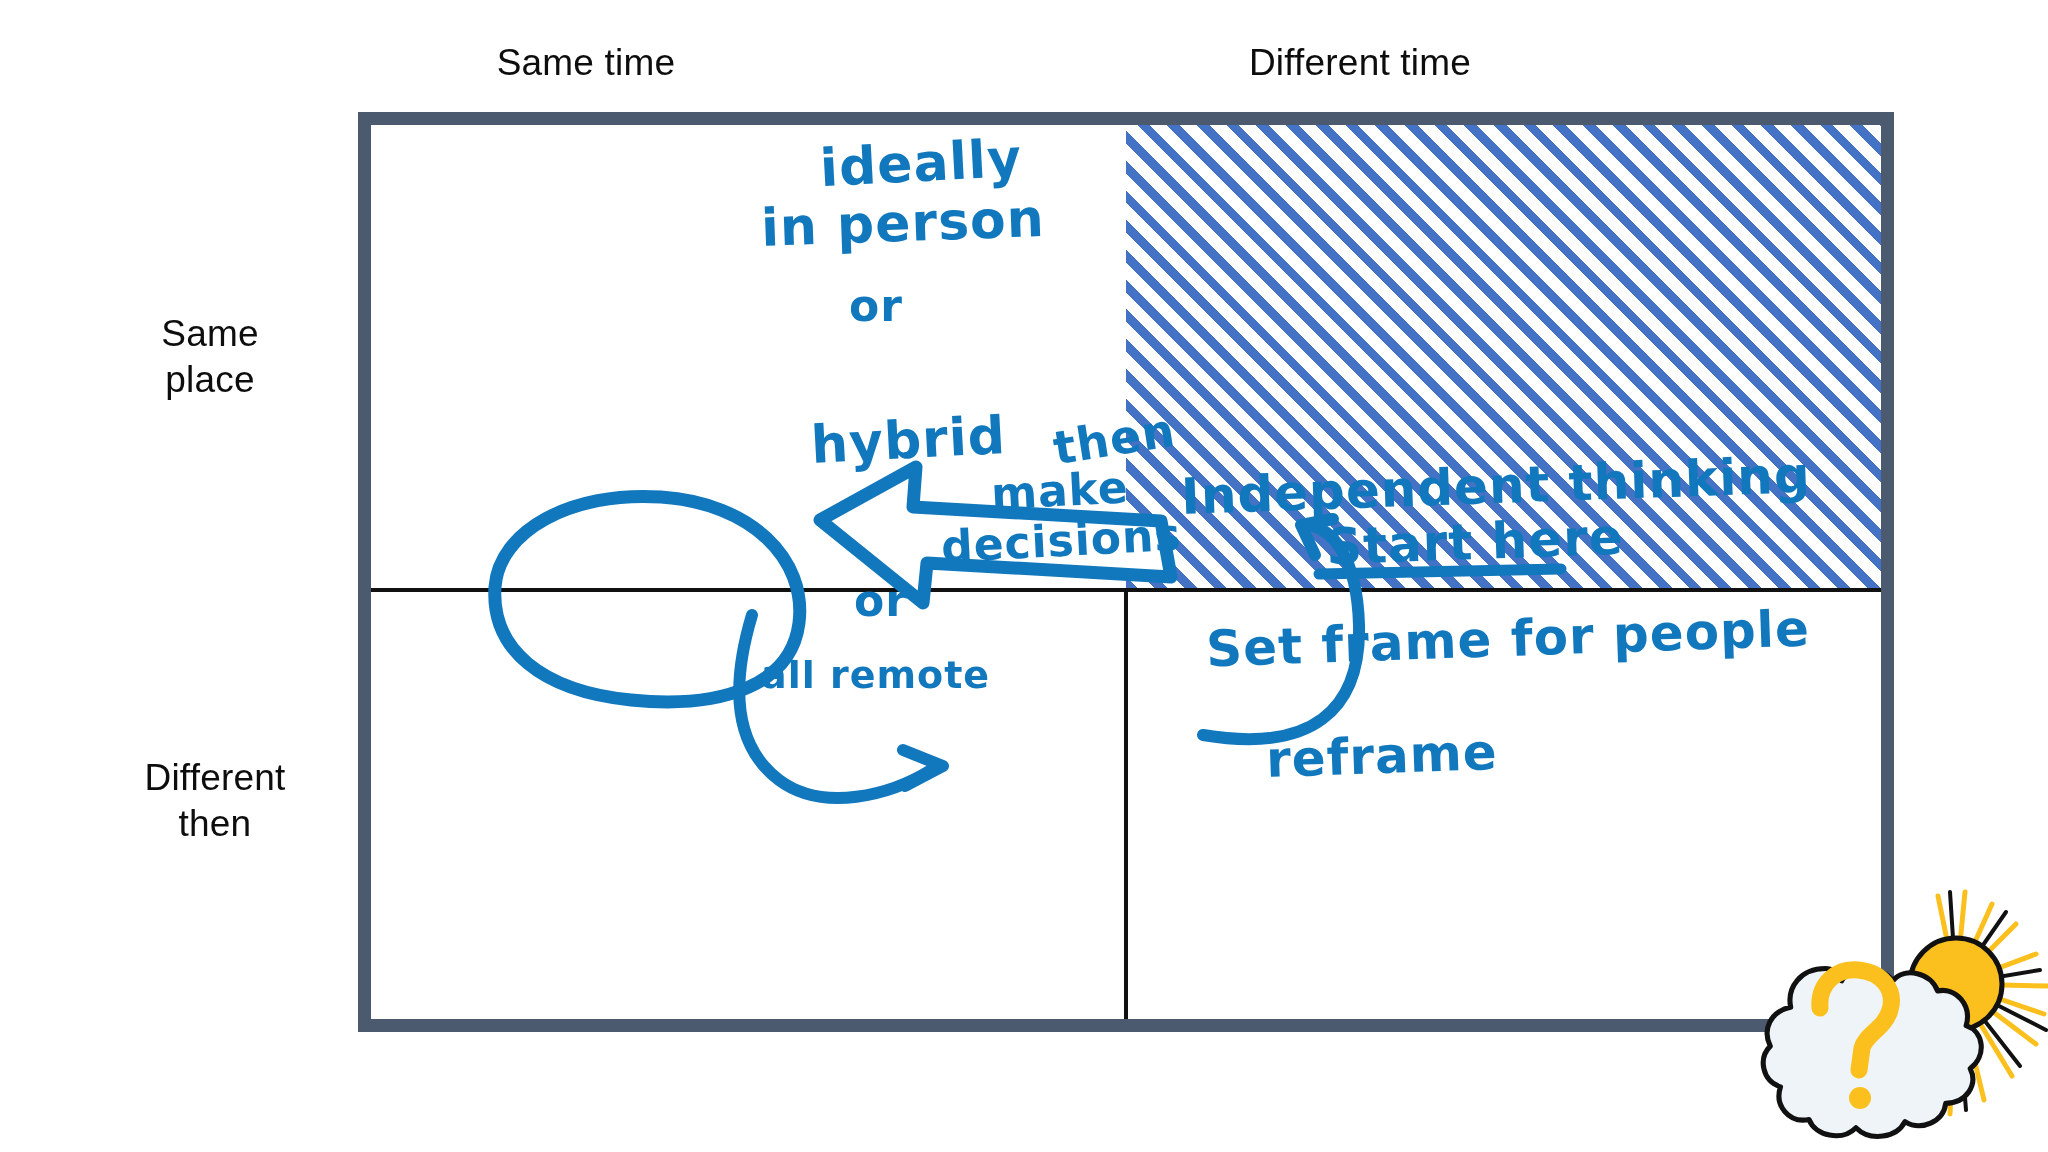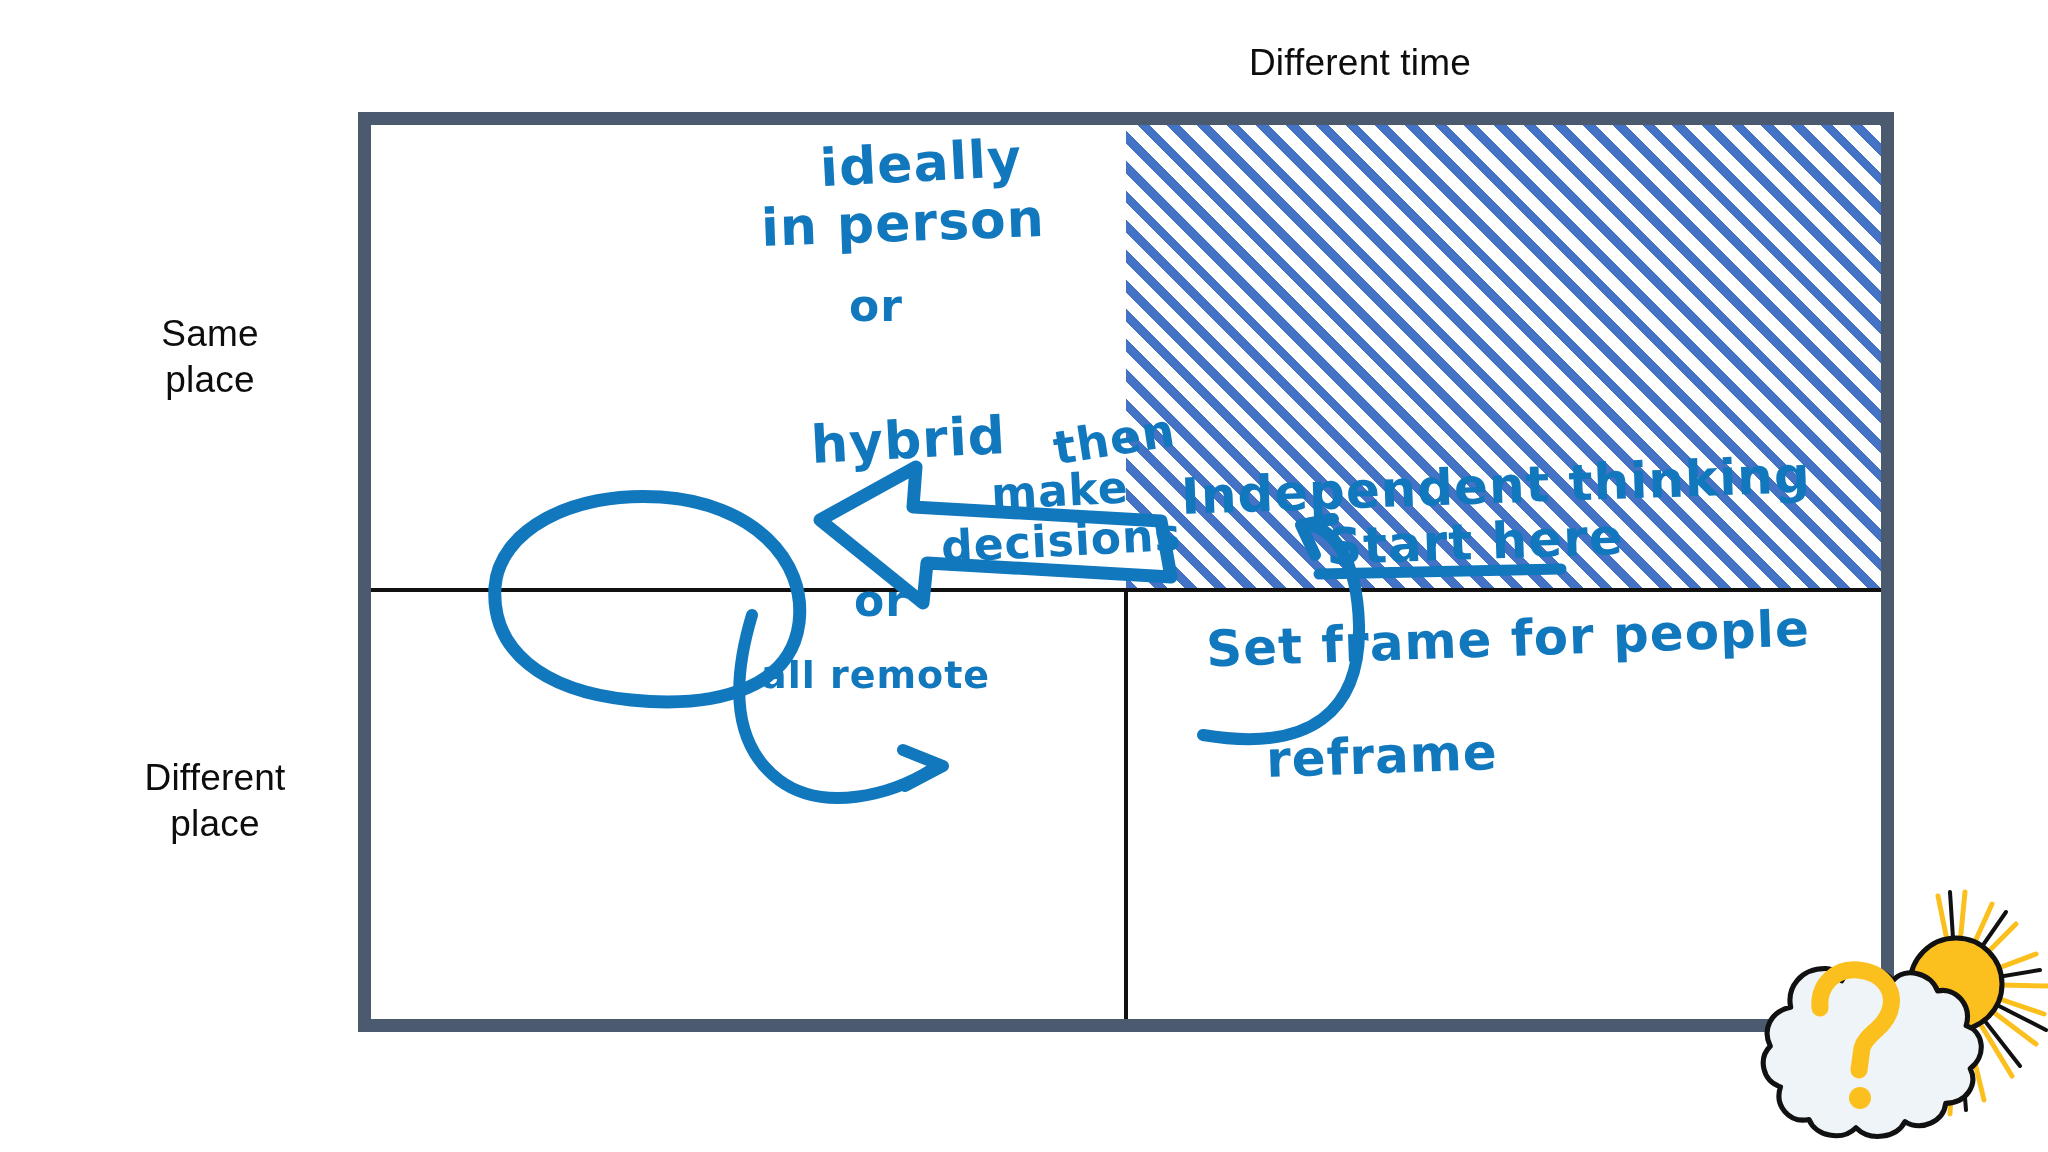--- a/index.html
+++ b/index.html
@@ -81,28 +81,29 @@
 
   
   #badge{position:absolute;left:1760px;top:862px;width:288px;height:290px;}
   #badge svg{width:100%;height:100%;overflow:visible;}
 </style>
 </head>
 <body>
 
 <div id="stage">
 
+  <div class="axis-label" id="lbl-same-time">Same time</div>
 
   <div class="axis-label" id="lbl-diff-time">Different time</div>
 
   <div class="axis-label" id="lbl-same-place">Same
 place</div>
 
   <div class="axis-label" id="lbl-diff-place">Different
-place</div>
+then</div>
 
   <div id="matrix">
     <div id="matrix-inner">
 
       <div id="hatch-quadrant"></div>
 
       <div id="div-h"></div>
       <div id="div-v"></div>
 
       <svg id="ink" viewBox="0 0 1536 920">

